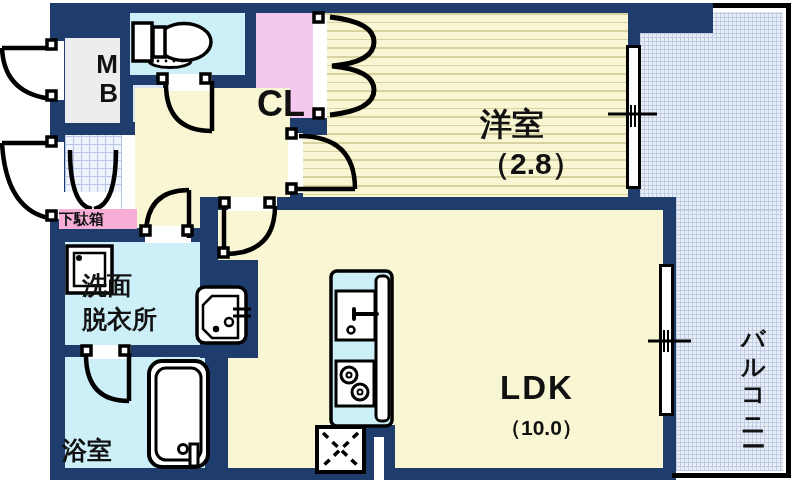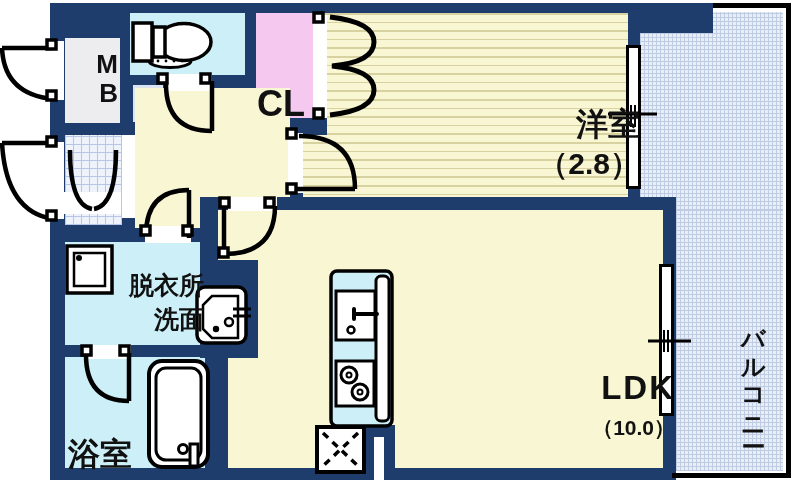--- a/index.html
+++ b/index.html
@@ -13,21 +13,21 @@
     background-image:repeating-linear-gradient(180deg,#d8d1a0 0px,#d8d1a0 1.6px,transparent 1.6px,transparent 8.6px);}
   .tile{background-color:#eef2fb;
     background-image:repeating-linear-gradient(0deg,#b7c5e6 0 1px,transparent 1px 8px),
                      repeating-linear-gradient(90deg,#b7c5e6 0 1px,transparent 1px 8px);}
   .mesh{background-color:#e8edf6;
     background-image:repeating-linear-gradient(0deg,#bfcde4 0 1px,transparent 1px 4px),
                      repeating-linear-gradient(90deg,#bfcde4 0 1px,transparent 1px 4px);}
   .white{background:#fff;}
   .window{background:#fff;border:3px solid #000;box-sizing:border-box;}
   .label{color:#111;font-weight:bold;line-height:1.1;white-space:nowrap;}
-  .center{text-align:right;}
+  .center{text-align:left;}
   svg.overlay{position:absolute;left:0;top:0;width:800px;height:487px;pointer-events:none;}
 </style>
 </head>
 <body>
 
 <div id="plan">
 
   <div class="abs mesh" style="left:640px;top:12px;width:143px;height:198px;"></div>
   <div class="abs mesh" style="left:676px;top:210px;width:107px;height:261px;"></div>
 
@@ -194,24 +194,25 @@
 
   <div class="abs label" style="left:86px;top:50px;width:32px;font-size:26px;text-align:right;line-height:29px;">
     <div>M</div>
       <div>B</div>
   </div>
   <div class="abs label" style="left:257px;top:84px;font-size:36px;">CL</div>
   <div class="abs label center" style="left:480px;top:105px;width:160px;font-size:32px;line-height:39px;">
     <div>洋室</div>
       <div style="font-size:30px;">（2.8）</div>
   </div>
+  <div class="abs label center" style="left:59px;top:209px;width:78px;height:20px;background:#f6aed6;font-size:15px;line-height:20px;">下駄箱</div>
   <div class="abs label center" style="left:82px;top:268px;width:122px;font-size:25px;line-height:34px;">
-    <div>脱衣所</div>
-      <div>洗面</div>
-  </div>
-  <div class="abs label" style="left:68px;top:437px;font-size:32px;">浴室</div>
+    <div>洗面</div>
+      <div>脱衣所</div>
+  </div>
+  <div class="abs label" style="left:62px;top:437px;font-size:25px;">浴室</div>
   <div class="abs label center" style="left:500px;top:368px;width:175px;font-size:33px;line-height:40px;letter-spacing:2px;">
     <div>LDK</div>
       <div style="font-size:21px;letter-spacing:0;">（10.0）</div>
   </div>
   <div class="abs label" style="left:740px;top:312px;height:165px;writing-mode:vertical-rl;font-size:24px;letter-spacing:3px;">バルコニー</div>
 
 </div>
 
 </body></html>

